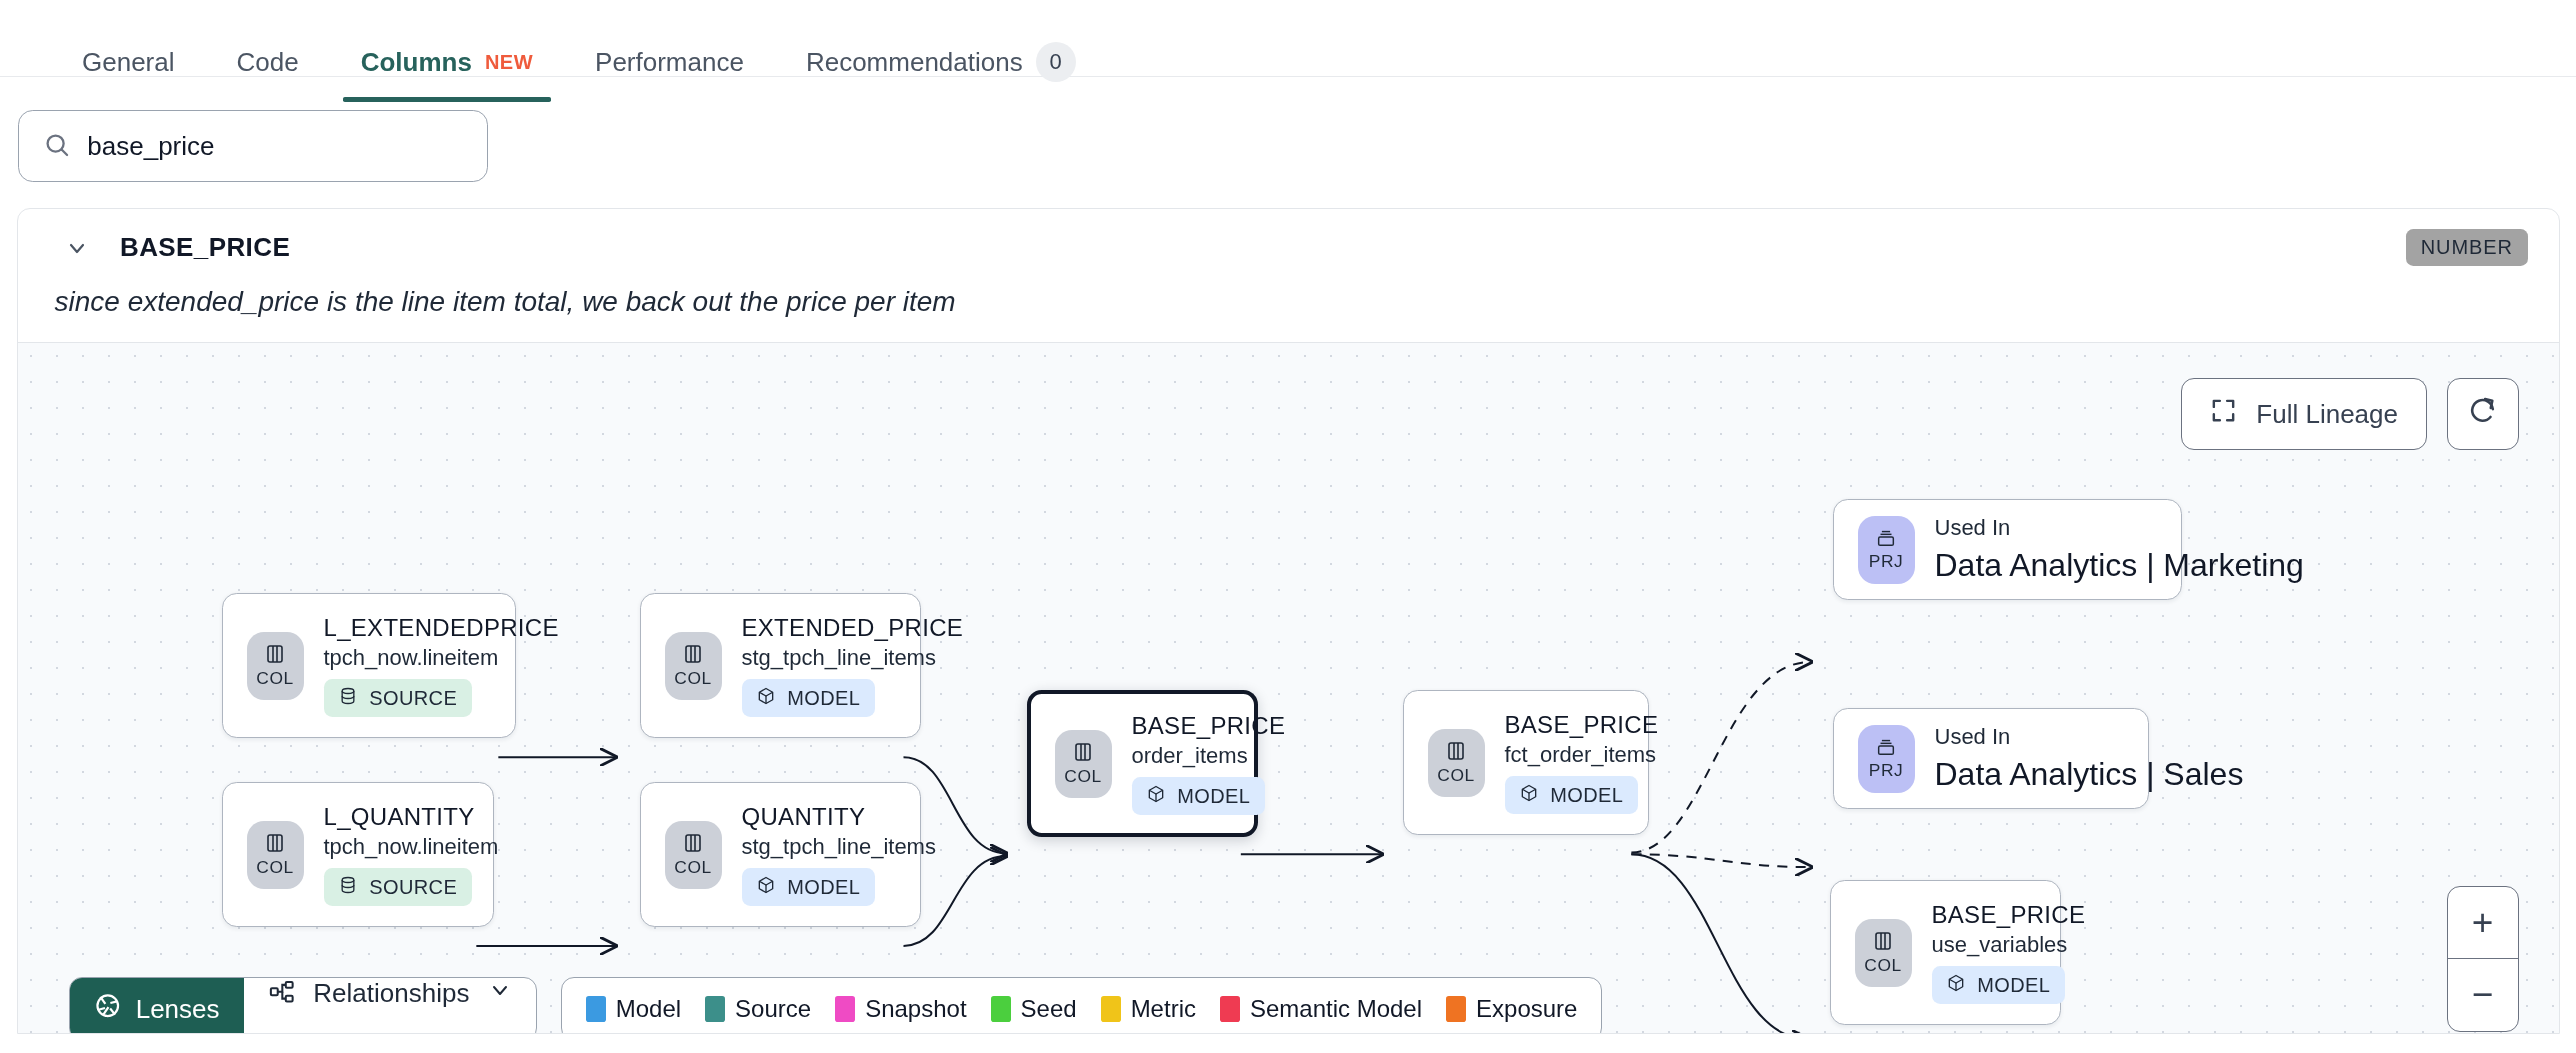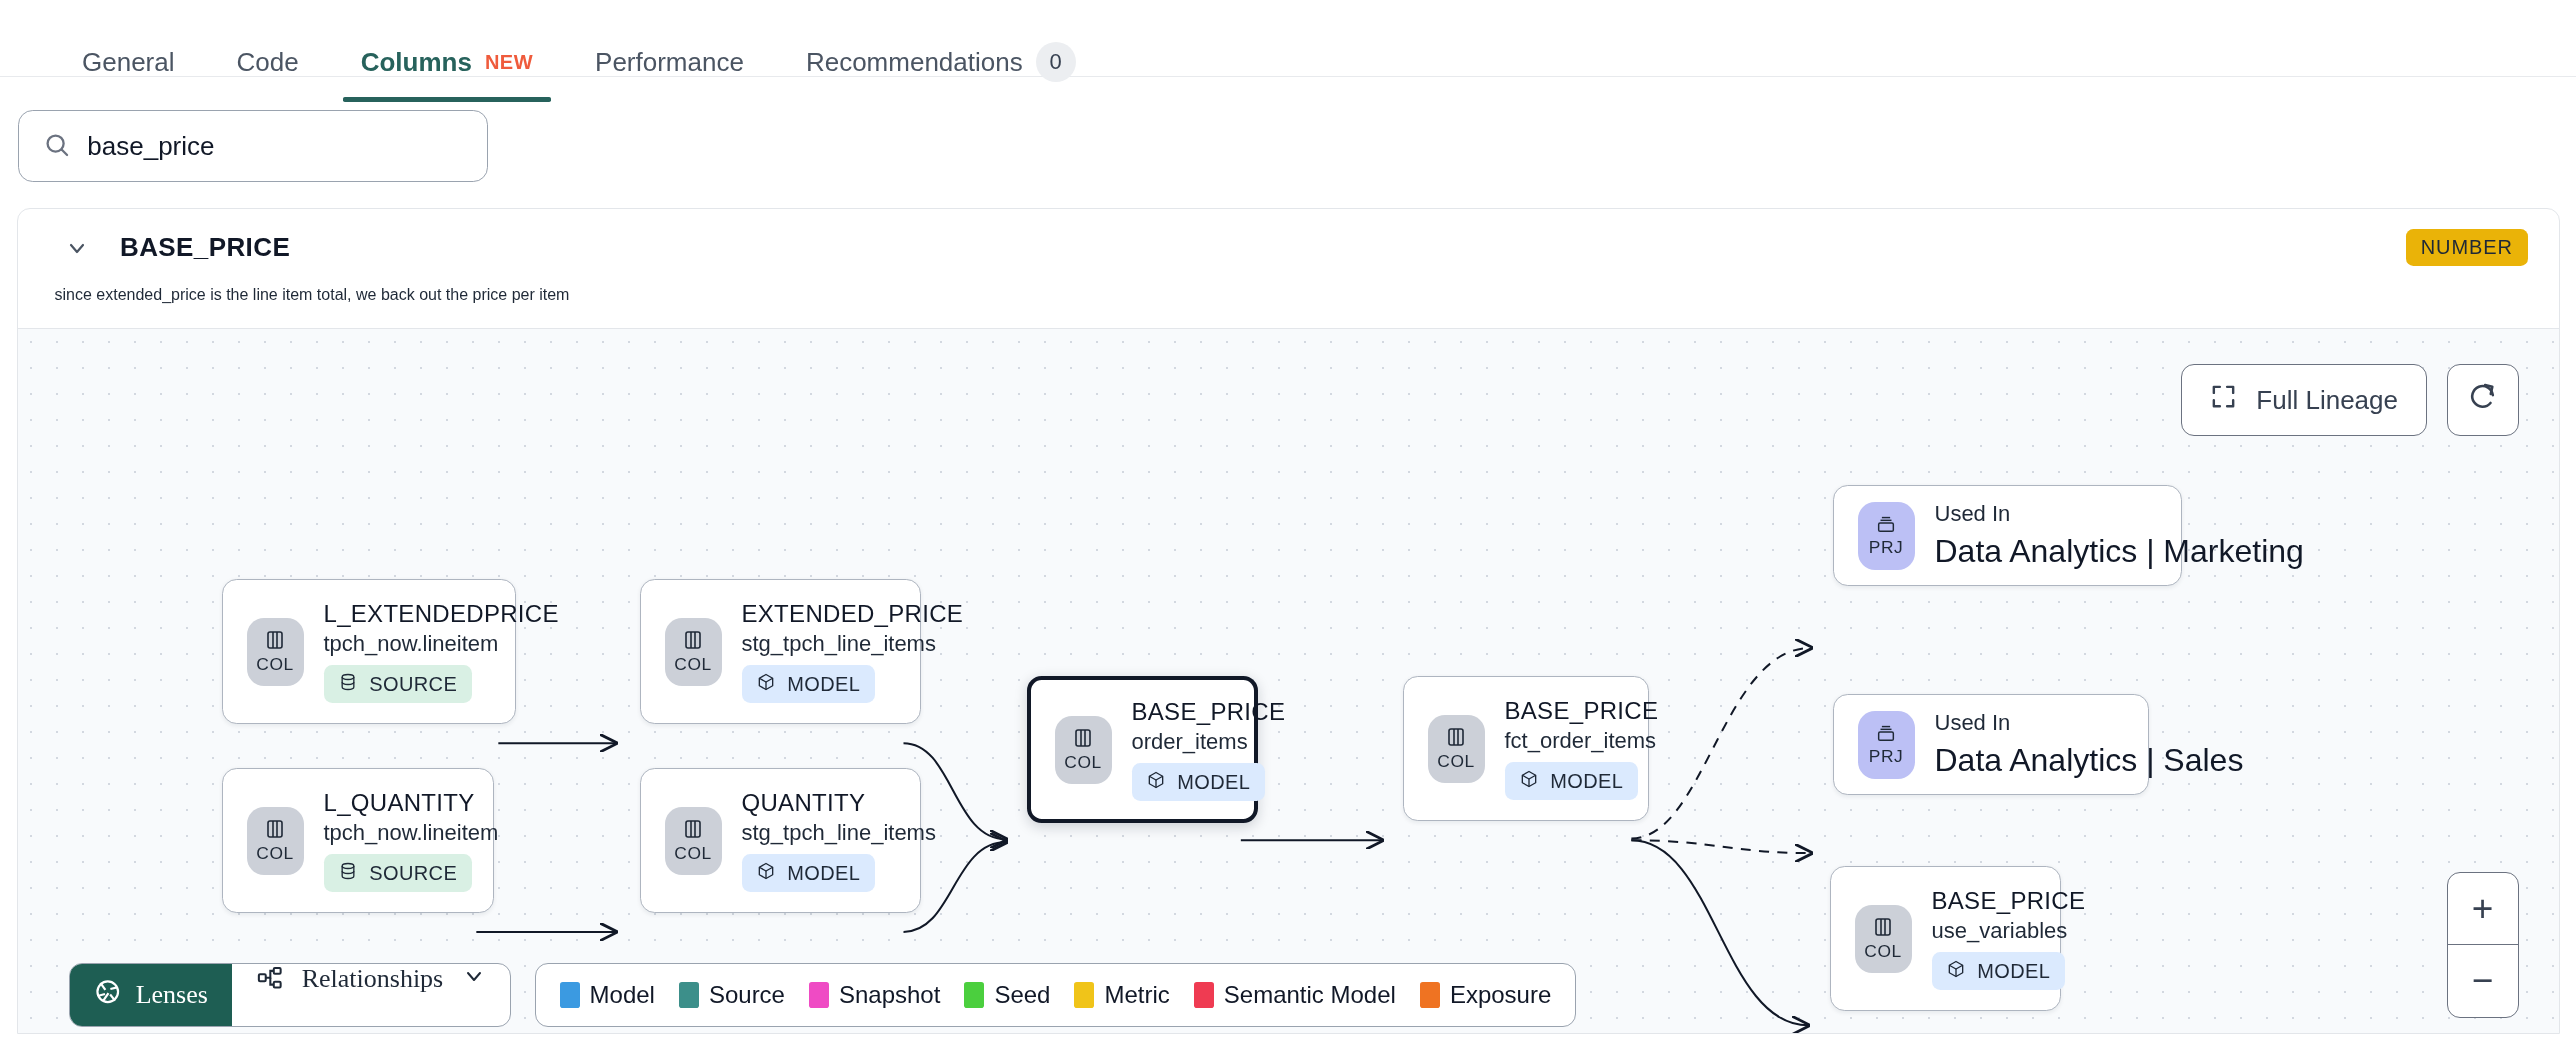--- a/index.html
+++ b/index.html
@@ -108,31 +108,32 @@
   }
   .col-title {
     margin-left: 27.5px;
     font-size: 26px;
     font-weight: bold;
     letter-spacing: 0.4px;
     color: #111827;
   }
   .type-badge {
     margin-left: auto;
-    background: #eab308;
+    background: #a3a3a3;
     color: #1f2937;
     font-size: 20px;
     letter-spacing: 0.9px;
     padding: 7.3px 14.7px;
     border-radius: 7.3px;
   }
   .col-desc {
     padding: 20px 44px 24px 37px;
-    font-size: 16px;
+    font-size: 28px;
     color: #1f2937;
+    font-style: italic;
   }
 
   
   .canvas {
     position: relative;
     height: 734px;
     border-top: 1.8px solid #e3e6ea;
     background-color: #f8fafc;
     background-image: radial-gradient(#d3d8e0 1.5px, transparent 1.5px);
     background-size: 26px 26px;
@@ -241,21 +242,20 @@
     align-items: center;
     gap: 24px;
   }
   .grp {
     display: flex;
     border: 1.8px solid #9aa3af;
     border-radius: 13px;
     overflow: hidden;
     background: #fff;
     height: 64px;
-    font-family: Liberation Serif, serif;
   }
   .lenses {
     display: flex; align-items: center; gap: 14.7px;
     background: #1e5e53;
     color: #fff;
     font-size: 26px;
     padding: 0 24px;
     cursor: pointer;
   }
   .relations {

